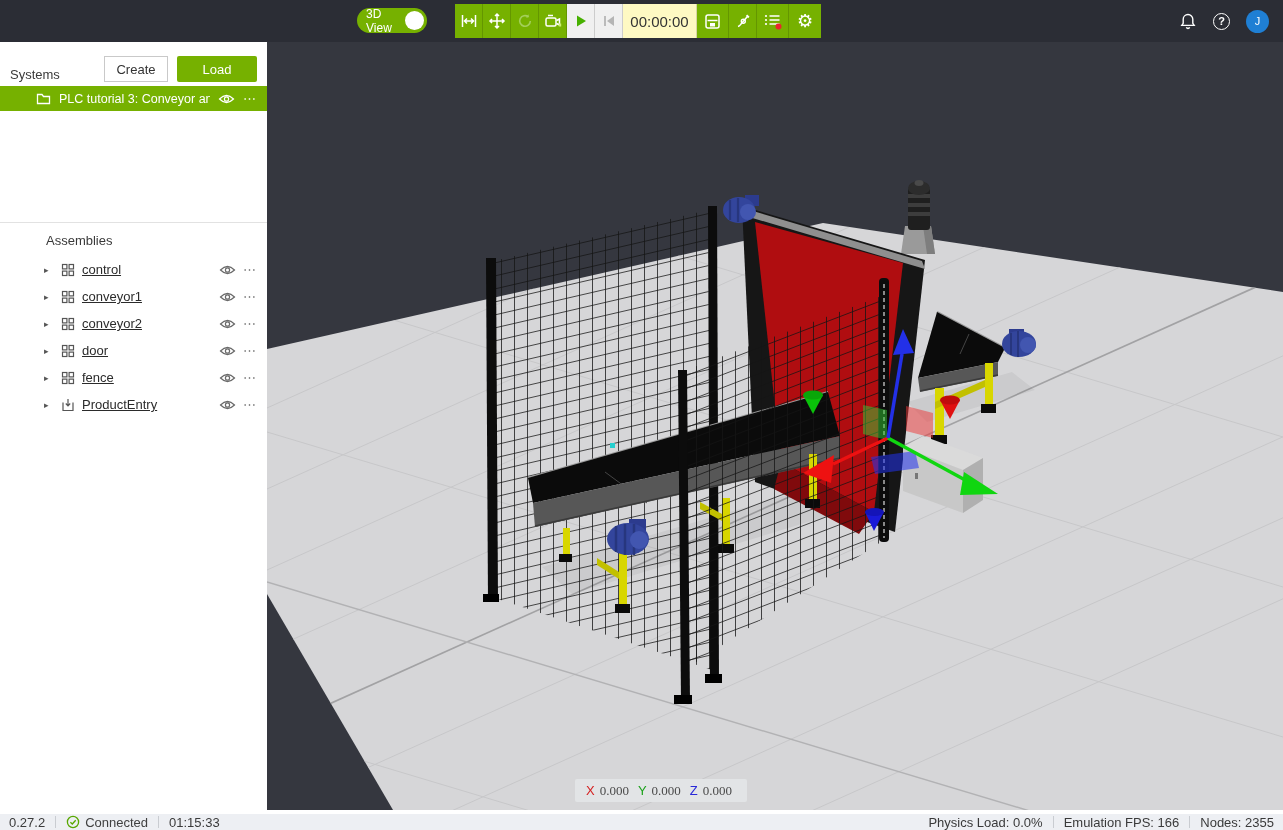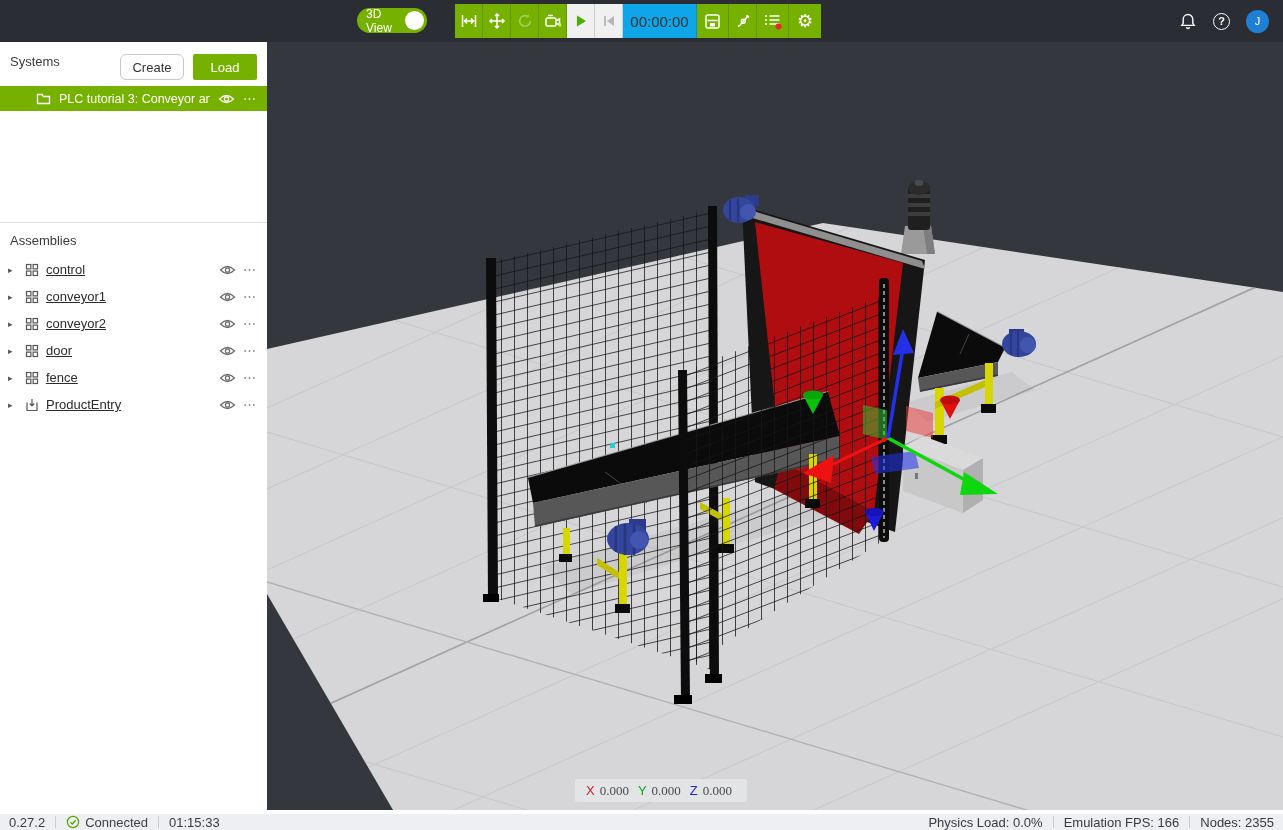--- a/index.html
+++ b/index.html
@@ -11,43 +11,43 @@
   .view-toggle { position:absolute; left:357px; top:8px; width:70px; height:25px; border-radius:13px;
                  background:#76b100; display:flex; align-items:center; padding:0 3px 0 9px; cursor:pointer; }
   .view-toggle .tlabel { color:#fff; font-size:12px; flex:1; }
   .view-toggle .knob { width:19px; height:19px; border-radius:50%; background:#fff; }
 
   .toolbar { position:absolute; left:455px; top:4px; height:34px; display:flex; background:#76b100; }
   .tbtn { width:28px; height:34px; display:flex; align-items:center; justify-content:center;
           border-right:1px solid rgba(0,0,0,0.15); cursor:pointer; }
   .tbtn.lt { background:#f0f0f0; }
   .tbtn.wide { width:32px; }
-  .timer { width:74px; height:34px; background:#0ea5e9; color:#333; font-size:15px; display:flex;
+  .timer { width:74px; height:34px; background:#fef9c3; color:#333; font-size:15px; display:flex;
            align-items:center; justify-content:center; border-right:1px solid rgba(0,0,0,0.15); }
   .gear-glyph { color:#fff; font-size:18px; line-height:18px; }
 
   .topbar-right { position:absolute; right:0; top:0; height:42px; display:flex; align-items:center;
                   gap:16px; padding-right:14px; }
   .help-circle { width:17px; height:17px; border:1.4px solid #fff; border-radius:50%; color:#fff;
                  font-size:11px; font-weight:bold; display:flex; align-items:center; justify-content:center; cursor:pointer; }
   .avatar { width:23px; height:23px; border-radius:50%; background:#1f7fd4; color:#fff; font-size:11px;
             display:flex; align-items:center; justify-content:center; cursor:pointer; }
 
   
   .sidebar { position:absolute; left:0; top:42px; width:267px; height:768px; background:#fff; z-index:20; }
-  .systems-head { display:flex; align-items:flex-start; height:44px; padding:12px 10px; }
+  .systems-head { display:flex; align-items:flex-end; height:44px; padding:4px 10px; }
   .systems-title { flex:1; font-size:13px; color:#3a3a3a; }
-  .btn-create { width:64px; height:26px; background:#fff; border:1px solid #c9c9c9; border-radius:6px;
+  .btn-create { width:64px; height:26px; background:#fff; border:1px solid #c9c9c9; border-radius:0;
                 font-size:13px; color:#333; cursor:pointer; font-family:inherit; }
-  .btn-load { width:64px; height:26px; background:#76b100; border:none; border-radius:2px; margin-left:9px;
+  .btn-load { width:80px; height:26px; background:#76b100; border:none; border-radius:2px; margin-left:9px;
               font-size:13px; color:#fff; cursor:pointer; font-family:inherit; }
   .system-row { height:25px; background:#76b100; color:#fff; display:flex; align-items:center;
                 padding:0 10px 0 36px; gap:8px; font-size:12.5px; cursor:pointer; }
   .system-row .grow { flex:1; white-space:nowrap; overflow:hidden; }
-  .assemblies { position:absolute; top:180px; left:0; right:0; border-top:1px solid #e2e2e2; }
+  .assemblies { position:absolute; top:180px; left:0; right:0; border-top:1px solid #e2e2e2;padding-left:36px; }
   .section-title { font-size:13px; color:#3a3a3a; padding:10px 10px 8px 10px; }
   .arow { height:27px; display:flex; align-items:center; padding:0 10px 0 8px; gap:7px; font-size:13px;
           color:#2b2b2b; cursor:pointer; }
   .arow .caret { color:#555; font-size:9px; width:10px; }
   .arow .grow { flex:1;text-decoration:underline; }
   .dots { color:#6a6a6a; font-size:13px; letter-spacing:1px; cursor:pointer; }
   .system-row .dots { color:#fff; }
 
   
   .viewport { position:absolute; left:267px; top:42px; width:1016px; height:768px; background:#35373f; z-index:10; }

